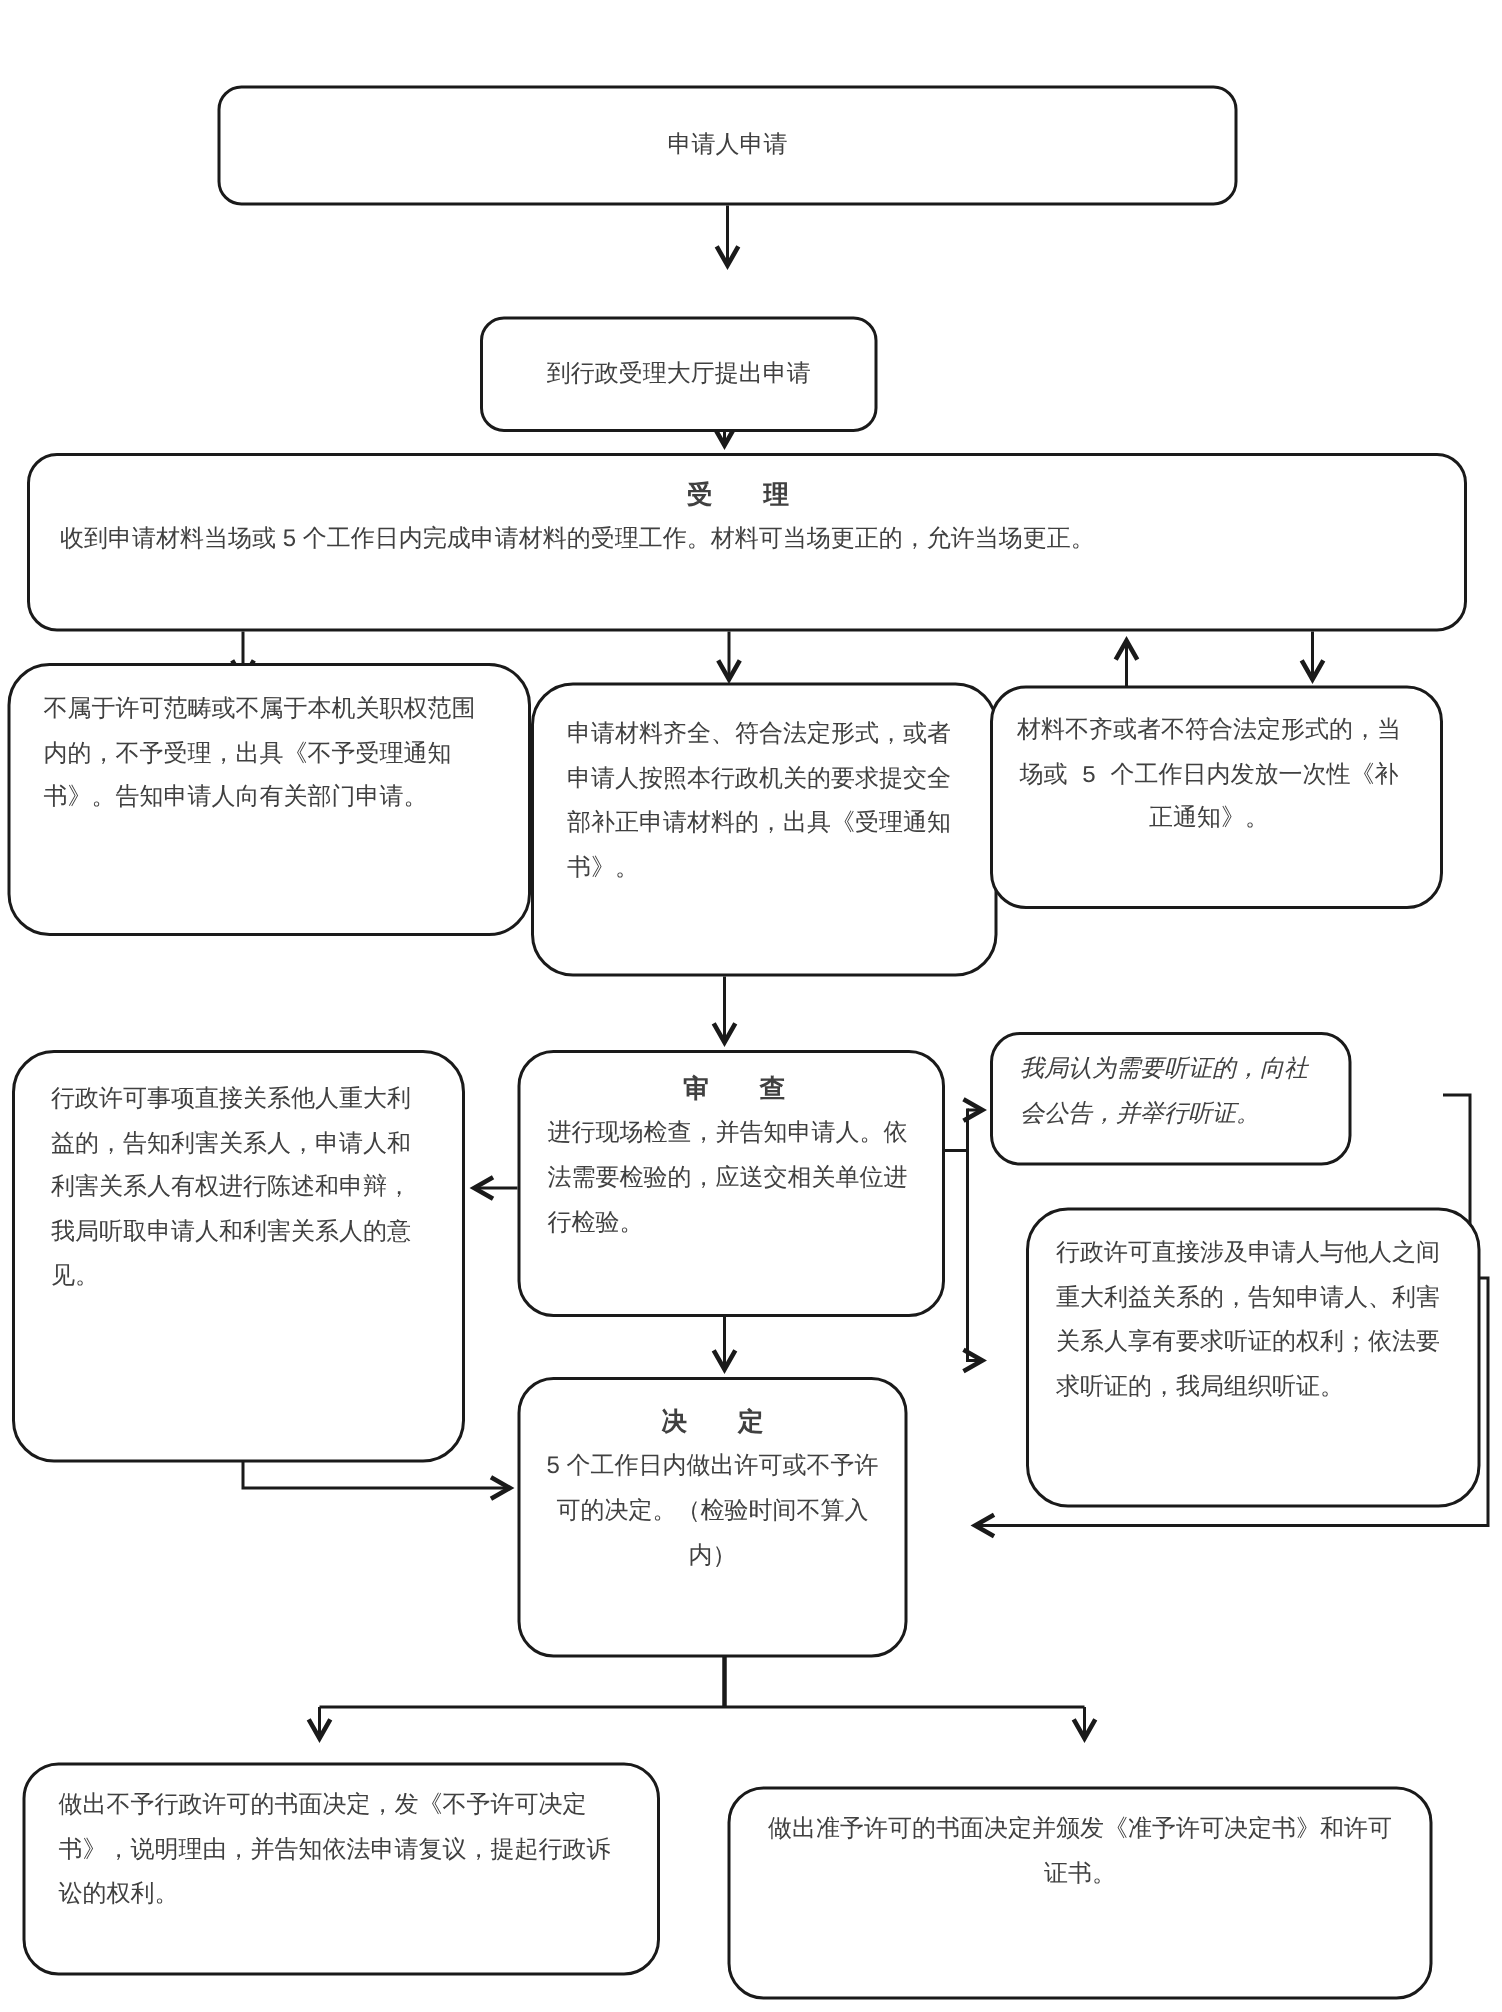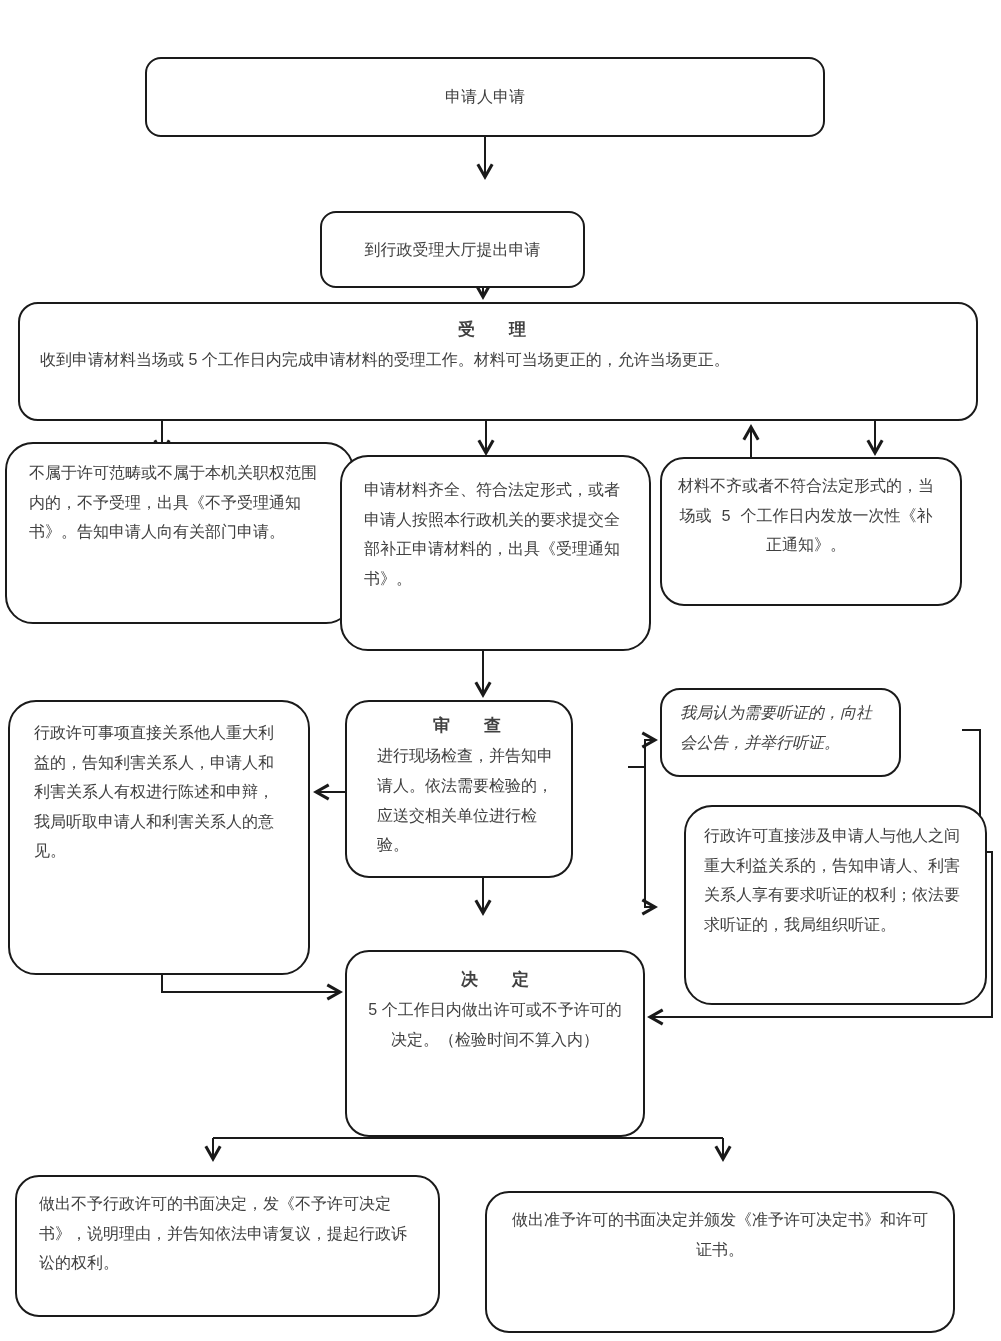--- a/index.html
+++ b/index.html
@@ -76,46 +76,46 @@
 
   <div class="node r20" style="left:18px;top:302px;width:960px;height:119px;padding:10px 32px 0 20px;">
     <div class="title">受　　理</div>
     <div>收到申请材料当场或 5 个工作日内完成申请材料的受理工作。材料可当场更正的，允许当场更正。</div>
   </div>
 
   <div class="node r28" style="left:5px;top:442px;width:349px;height:182px;padding:14px 20px 0 22px;">
     <span>不属于许可范畴或不属于本机关职权范围内的，不予受理，出具《不予受理通知书》。告知申请人向有关部门申请。</span>
   </div>
 
-  <div class="node r28" style="left:340px;top:455px;width:311px;height:196px;padding:18px 18px 0 22px;">
+  <div class="node r28" style="left:354px;top:455px;width:311px;height:196px;padding:18px 18px 0 22px;">
     <span>申请材料齐全、符合法定形式，或者申请人按照本行政机关的要求提交全部补正申请材料的，出具《受理通知书》。</span>
   </div>
 
   <div class="node r24" style="left:660px;top:457px;width:302px;height:149px;padding:14px 24px 0 14px;text-align:center;font-family:Liberation Mono, monospace;">
     <span>材料不齐或者不符合法定形式的，当场或 5 个工作日内发放一次性《补正通知》。</span>
   </div>
 
-  <div class="node r24" style="left:345px;top:700px;width:228px;height:178px;padding:8px 14px 0 30px;">
+  <div class="node r24" style="left:345px;top:700px;width:285px;height:178px;padding:8px 14px 0 18px;">
     <div class="title">审　　查</div>
     <div>进行现场检查，并告知申请人。依法需要检验的，应送交相关单位进行检验。</div>
   </div>
 
   <div class="node r28" style="left:8px;top:700px;width:302px;height:275px;padding:16px 20px 0 24px;">
     <span>行政许可事项直接关系他人重大利益的，告知利害关系人，申请人和利害关系人有权进行陈述和申辩，我局听取申请人和利害关系人的意见。</span>
   </div>
 
   <div class="node r20" style="left:660px;top:688px;width:241px;height:89px;padding:8px 14px 0 18px;font-style:italic;">
     <span>我局认为需要听证的，向社会公告，并举行听证。</span>
   </div>
 
   <div class="node r28" style="left:684px;top:805px;width:303px;height:200px;padding:14px 14px 0 18px;">
     <span>行政许可直接涉及申请人与他人之间重大利益关系的，告知申请人、利害关系人享有要求听证的权利；依法要求听证的，我局组织听证。</span>
   </div>
 
-  <div class="node r24" style="left:345px;top:918px;width:300px;height:187px;padding:12px 14px 0 14px;text-align:center;margin-top:32px;">
+  <div class="node r24" style="left:345px;top:918px;width:260px;height:187px;padding:12px 14px 0 14px;text-align:center;">
     <div class="title">决　　定</div>
     <div>5 个工作日内做出许可或不予许可的决定。（检验时间不算入内）</div>
   </div>
 
   <div class="node r24" style="left:15px;top:1175px;width:425px;height:142px;padding:12px 18px 0 22px;">
     <span>做出不予行政许可的书面决定，发《不予许可决定书》，说明理由，并告知依法申请复议，提起行政诉讼的权利。</span>
   </div>
 
   <div class="node r24" style="left:485px;top:1175px;width:470px;height:142px;padding:12px 20px 0 20px;text-align:center;margin-top:16px;">
     <span>做出准予许可的书面决定并颁发《准予许可决定书》和许可证书。</span>

